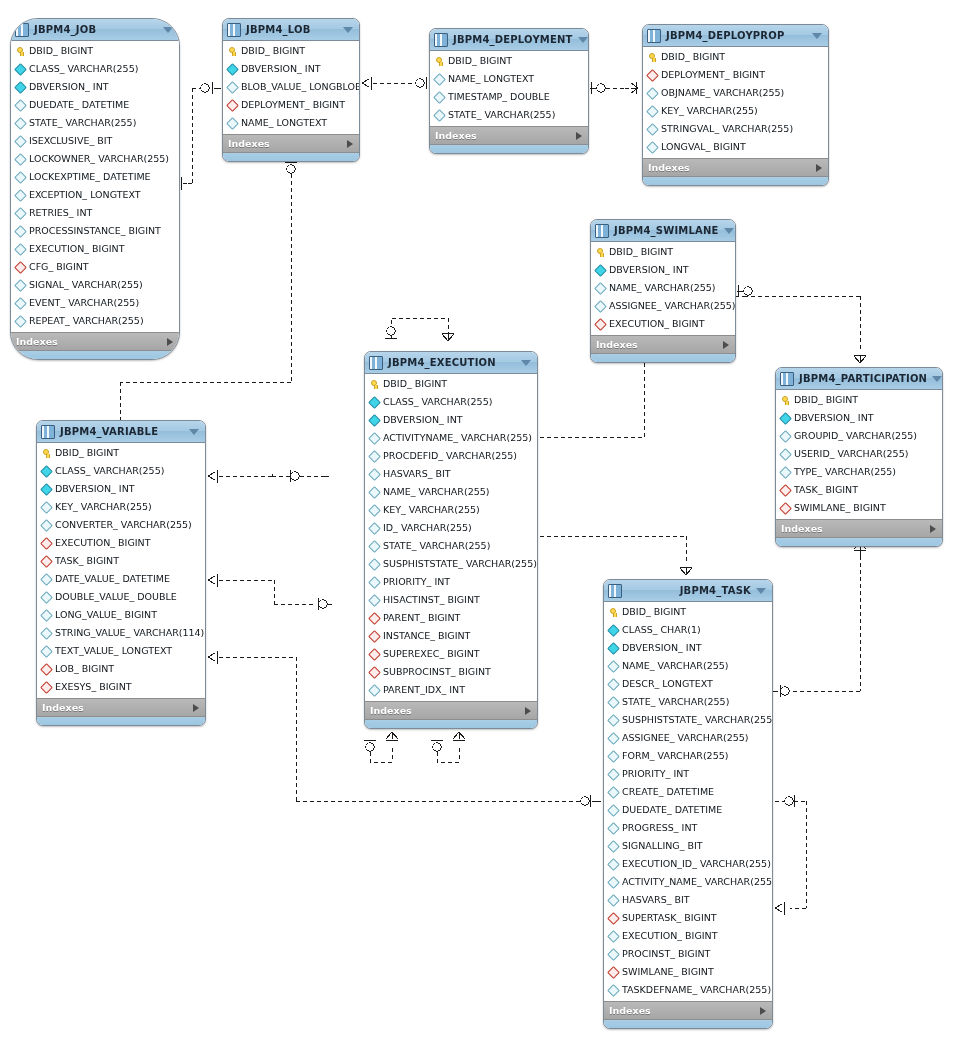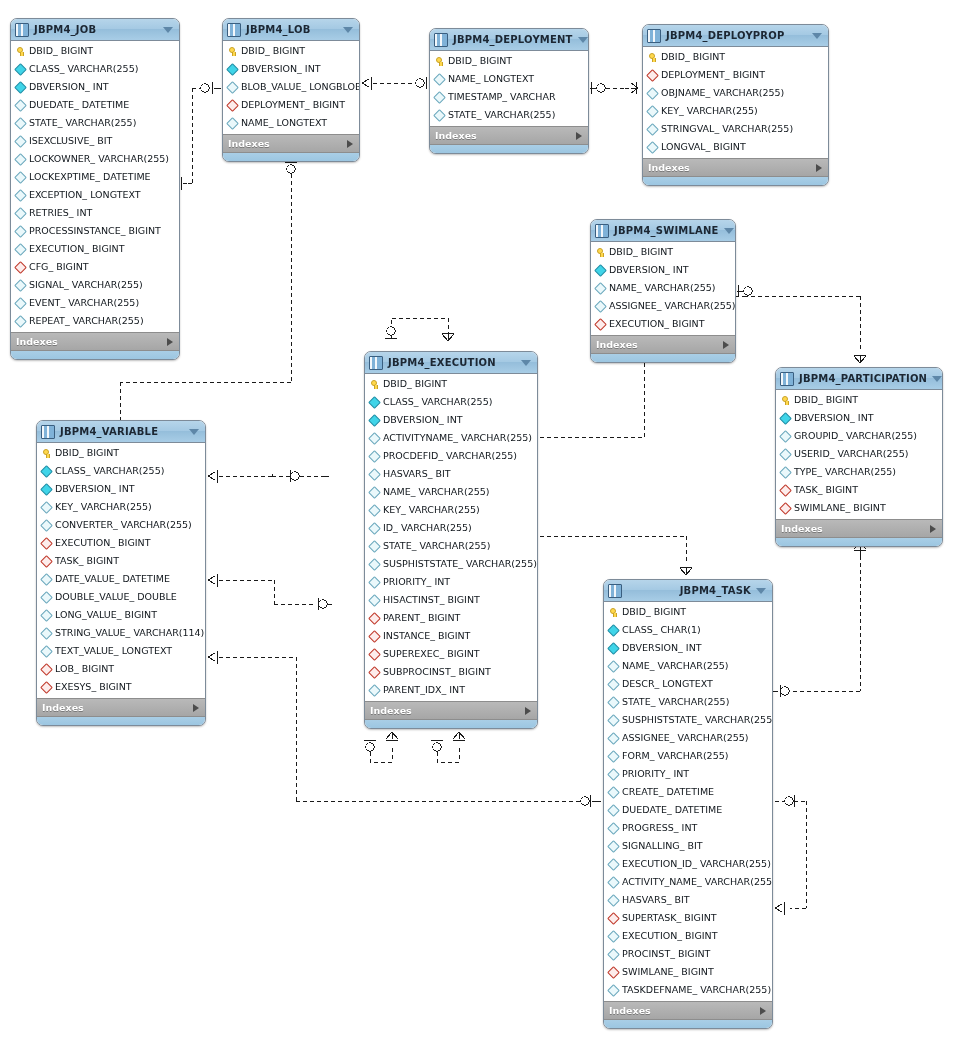--- a/index.html
+++ b/index.html
@@ -216,21 +216,21 @@
       <path d="M794,795 L794,807"></path>
       <path d="M794,801 L806,801" stroke-dasharray="4,3"></path>
       <path d="M806,801 L806,908" stroke-dasharray="4,3"></path>
       <path d="M806,908 L790,908" stroke-dasharray="4,3"></path>
       <path d="M775,908 L782,904 M775,908 L782,912 M784,902 L784,914" stroke-linecap="square"></path>
 
       <path d="M188,183 L192,183"></path>
     </g>
   </svg>
 
-<div class="table-box" style="left: 10px; top: 18px; width: 170px;">
+<div class="table-box" style="left: 10px; top: 18px; width: 170px; border-radius: 28px;">
       <div class="tbl-header">
         <span class="tbl-icon"></span>
         <span class="tbl-title">JBPM4_JOB</span>
         <span class="tbl-caret"></span>
       </div>
       <div class="cols">
         <div class="col">
           <span class="keyicon"></span>
           <span class="col-name">DBID_ BIGINT</span>
         </div>
@@ -345,21 +345,21 @@
         <div class="col">
           <span class="keyicon"></span>
           <span class="col-name">DBID_ BIGINT</span>
         </div>
         <div class="col">
           <span class="dia pale"></span>
           <span class="col-name">NAME_ LONGTEXT</span>
         </div>
         <div class="col">
           <span class="dia pale"></span>
-          <span class="col-name">TIMESTAMP_ VARCHAR</span>
+          <span class="col-name">TIMESTAMP_ DOUBLE</span>
         </div>
         <div class="col">
           <span class="dia pale"></span>
           <span class="col-name">STATE_ VARCHAR(255)</span>
         </div>
       </div>
       <div class="idx-bar">
         <span class="idx-label">Indexes</span>
         <span class="idx-caret"></span>
       </div>

